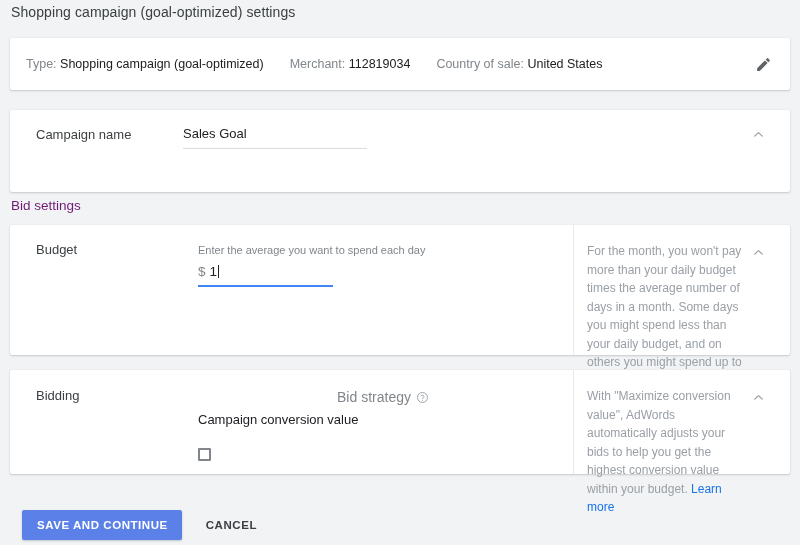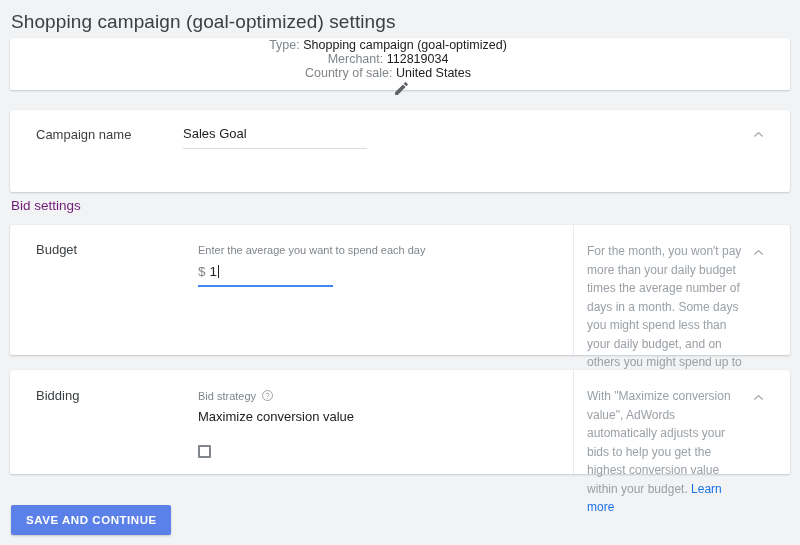--- a/index.html
+++ b/index.html
@@ -14,22 +14,22 @@
     font-size: 13px;
     color: #3c4043;
     -webkit-font-smoothing: antialiased;
     overflow: hidden;
     position: relative;
   }
 
   .page-title {
     position: absolute;
     left: 11px;
-    top: 11px;
-    font-size: 19px;
+    top: 4px;
+    font-size: 14px;
     color: #3c4043;
     letter-spacing: 0.1px;
   }
 
   .card {
     position: absolute;
     left: 10px;
     right: 10px;
     background: #ffffff;
     border-radius: 2px;
@@ -40,21 +40,20 @@
   #card-summary {
     top: 38px;
     height: 52px;
   }
   .summary-row {
     display: flex;
     align-items: center;
     height: 100%;
     padding: 0 14px 0 16px;
     box-sizing: border-box;
-    flex-direction: column;
   }
   .summary-item {
     white-space: nowrap;
     font-size: 12.5px;
     margin-right: 26px;
   }
   .summary-item .lbl {
     color: #80868b;
   }
   .summary-item .val {
@@ -196,25 +195,26 @@
     width: 20px;
     height: 20px;
     display: flex;
     align-items: center;
     justify-content: center;
     cursor: pointer;
   }
 
   
   .bid-strategy-label {
-    font-size: 11px;
+    font-size: 14px;
     color: #80868b;
     display: flex;
     align-items: center;
     gap: 5px;
+    justify-content: center;
   }
   .bid-strategy-value {
     font-size: 13px;
     color: #202124;
     margin-top: 7px;
   }
   .checkbox-row {
     display: flex;
     align-items: center;
     margin-top: 21px;
@@ -235,22 +235,22 @@
   }
 
   
   .footer {
     position: absolute;
     left: 0;
     right: 0;
     top: 505px;
     height: 40px;
     display: flex;
-    align-items: flex-start;
-    padding-left: 11px;
+    align-items: center;
+    padding-left: 22px;
   }
   .btn-primary {
     background: #5b81e8;
     color: #ffffff;
     border: none;
     border-radius: 2px;
     font-family: "Liberation Sans", sans-serif;
     font-size: 11.5px;
     font-weight: bold;
     letter-spacing: 0.55px;
@@ -364,21 +364,21 @@
       <span>Bid strategy</span>
       <span>
         <svg class="icon-svg" width="13" height="13" viewBox="0 0 24 24" fill="none" stroke="#9aa0a6" stroke-width="1.8">
           <circle cx="12" cy="12" r="9.2"></circle>
           <path d="M9.4 9.2a2.7 2.7 0 0 1 5.2 1c0 1.8-2.6 2.2-2.6 4" stroke-linecap="round"></path>
           <circle cx="12" cy="17.2" r="0.95" fill="#9aa0a6" stroke="none"></circle>
         </svg>
       </span>
     </div>
 
-    <div class="bid-strategy-value">Maximize conversion value</div>
+    <div class="bid-strategy-value">Campaign conversion value</div>
 
     <div class="checkbox-row">
       <span class="checkbox"></span>
     </div>
   </div>
 
   <div class="side-panel">
     <div class="side-text">
       <span>With "Maximize conversion value", AdWords automatically adjusts your bids to help you get the highest conversion value within your budget. </span><a href="#">Learn more</a>
     </div>
@@ -387,13 +387,14 @@
         <svg class="icon-svg" width="13" height="13" viewBox="0 0 24 24" fill="none" stroke="#9aa0a6" stroke-width="2.4" stroke-linecap="round" stroke-linejoin="round">
           <polyline points="5,15 12,8.5 19,15"></polyline>
         </svg>
       </span>
     </div>
   </div>
 </div>
 
 <div class="footer">
   <button class="btn-primary">SAVE AND CONTINUE</button>
+  <button class="btn-text">CANCEL</button>
 </div>
 
 </body></html>

